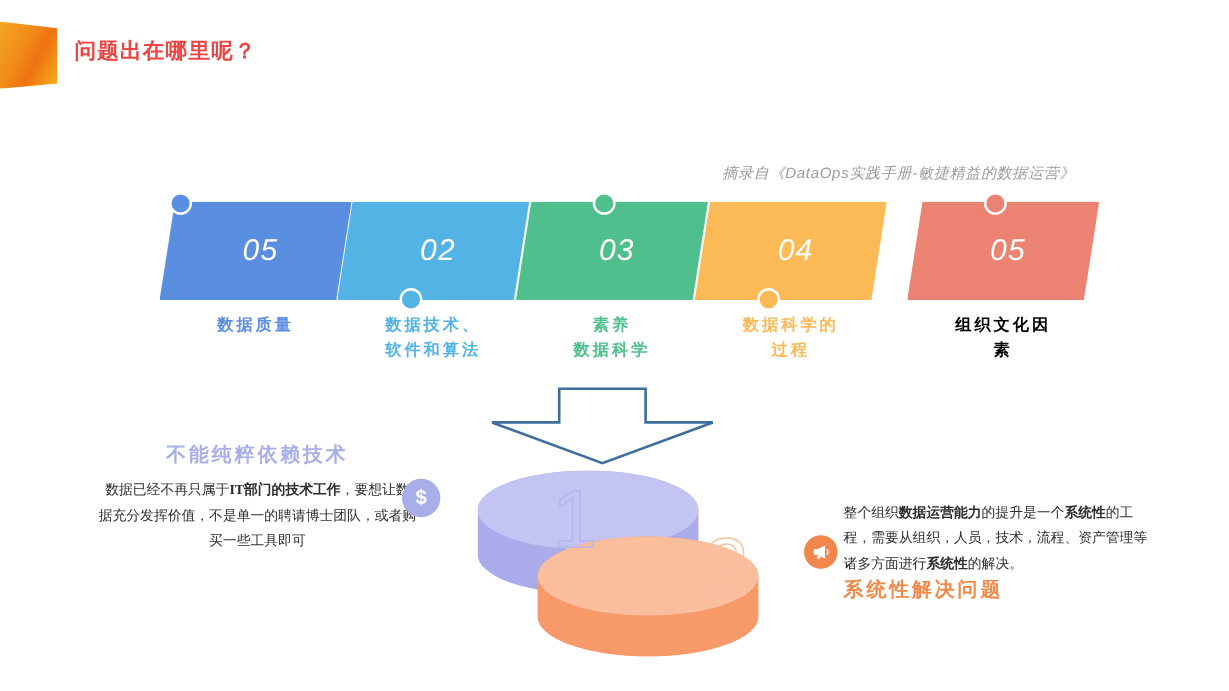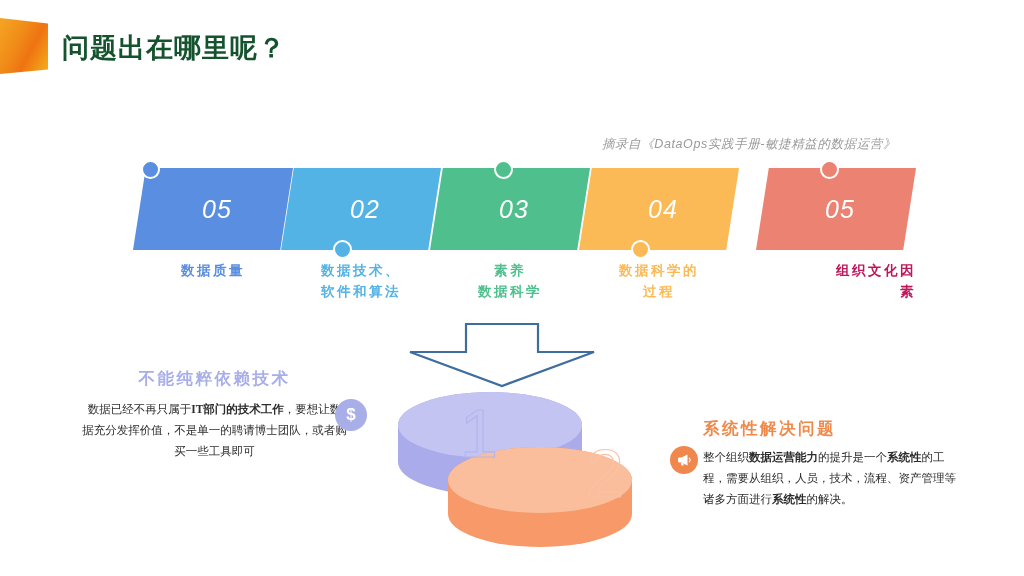--- a/index.html
+++ b/index.html
@@ -25,23 +25,23 @@
   #title-decoration {
     position: absolute;
     left: 0px; top: 18px;
     width: 48px; height: 56px;
     background: linear-gradient(118deg, #F5A623 0%, #F08A18 40%, #EF7312 62%, #F4B21A 100%);
     clip-path: polygon(0% 0%, 100% 10%, 100% 92%, 0% 100%);
   }
   #page-title {
     position: absolute;
     left: 62px; top: 30px;
-    font-size: 27px;
-    font-weight: bold;
-    color: #14532d;
+    font-size: 18px;
+    font-weight: bold;
+    color: #ef4444;
     letter-spacing: 1px;
     white-space: nowrap;
   }
 
   
   #citation {
     position: absolute;
     right: 128px; top: 136px;
     font-size: 12.5px;
     font-style: italic;
@@ -252,21 +252,21 @@
       <div>数据科学的</div>
       <div>过程</div>
     </div>
   </div>
 
   <div class="step" style="left:756px;">
     <div class="step-card" id="card-05" style="background: rgb(236, 130, 114);">
       <span class="step-num">05</span>
     </div>
     <div class="step-dot dot-topmid" id="dot-05" style="background: rgb(236, 130, 114);"></div>
-    <div class="step-label" id="label-05" style="color: #be185d; text-align: right;">
+    <div class="step-label" id="label-05" style="color: #000000;">
       <div>组织文化因</div>
       <div>素</div>
     </div>
   </div>
 
 </div>
 
 <div id="flow-arrow">
   <svg width="188" height="68" viewBox="0 0 188 68">
     <polygon points="58,2 130,2 130,30 186,30 94,64 2,30 58,30" fill="none" stroke="#3E6E9E" stroke-width="2.2"></polygon>
@@ -290,22 +290,22 @@
   <div class="cyl-num" id="cyl-num-2">2</div>
 </div>
 
 <div id="left-block">
   <div id="left-heading" style="color: rgb(168, 174, 232);">不能纯粹依赖技术</div>
   <div id="left-body"><span>数据已经不再只属于</span><b>IT部门的技术工作</b><span>，要想让数据充分发挥价值，不是单一的聘请博士团队，或者购买一些工具即可</span></div>
   <div id="dollar-badge" style="background: rgb(168, 174, 232);">$</div>
 </div>
 
 <div id="right-block">
+  <div id="right-body"><span>整个组织</span><b>数据运营能力</b><span>的提升是一个</span><b>系统性</b><span>的工程，需要从组织，人员，技术，流程、资产管理等诸多方面进行</span><b>系统性</b><span>的解决。</span></div>
   <div id="right-heading" style="color: rgb(240, 138, 75);">系统性解决问题</div>
-  <div id="right-body"><span>整个组织</span><b>数据运营能力</b><span>的提升是一个</span><b>系统性</b><span>的工程，需要从组织，人员，技术，流程、资产管理等诸多方面进行</span><b>系统性</b><span>的解决。</span></div>
   <div id="megaphone-badge" style="background: rgb(240, 136, 78);">
     <svg width="16" height="16" viewBox="0 0 16 16">
       <path d="M11.5,2.5 L5.5,5.5 L3.2,5.5 A1.2,1.2 0 0 0 2,6.7 L2,9.3 A1.2,1.2 0 0 0 3.2,10.5 L5.5,10.5 L11.5,13.5 Z" fill="#ffffff"></path>
       <path d="M5,10.8 L5,12.6 A1,1 0 0 0 6,13.6 L6.9,13.6 A0.8,0.8 0 0 0 7.7,12.8 L7.7,11.6 Z" fill="#ffffff"></path>
       <path d="M13.2,6.2 A2.2,2.2 0 0 1 13.2,9.8" stroke="#ffffff" stroke-width="1.1" fill="none" stroke-linecap="round"></path>
     </svg>
   </div>
 </div>
 
 </body></html>

